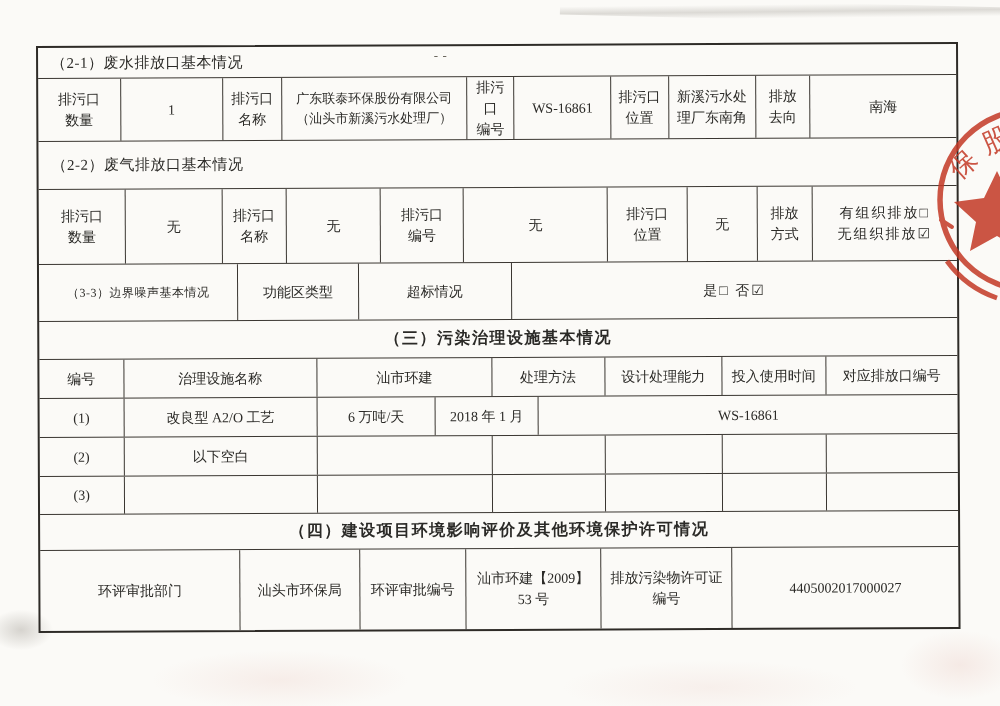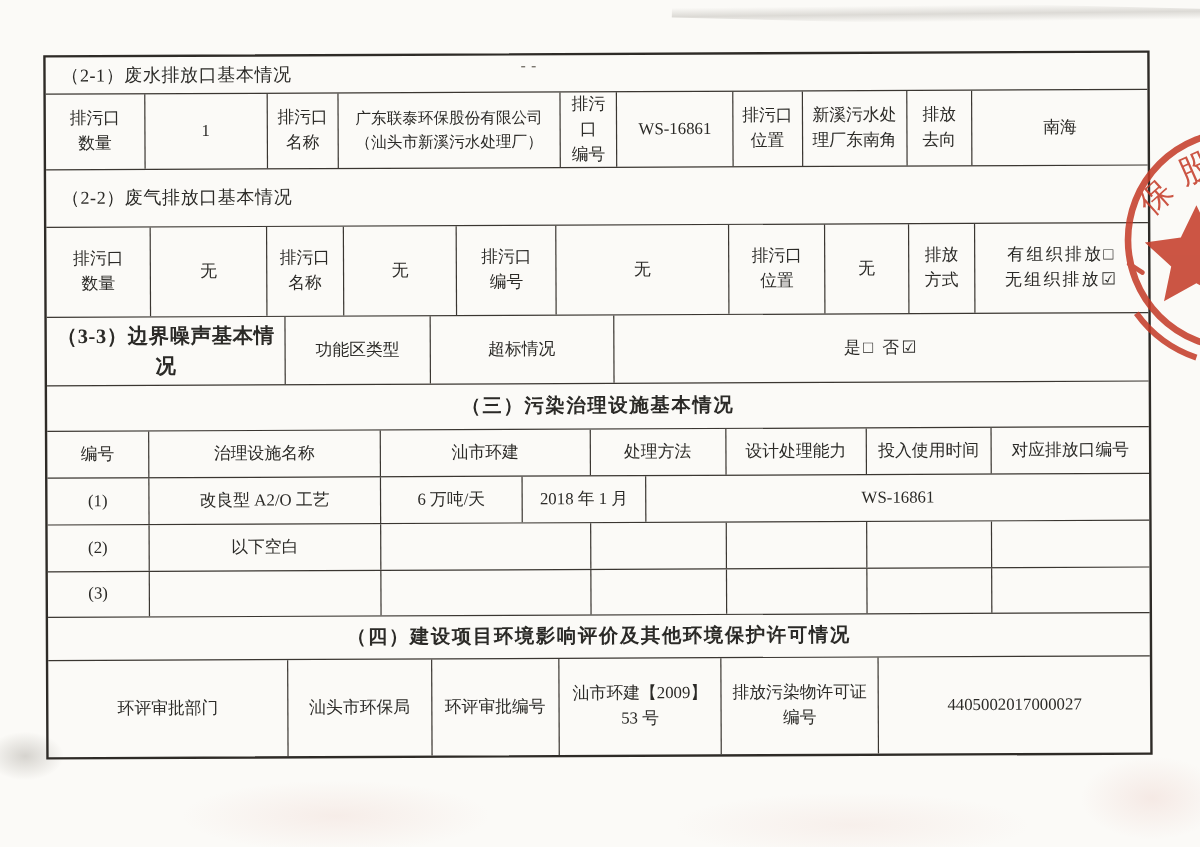--- a/index.html
+++ b/index.html
@@ -34,21 +34,21 @@
   .row:first-child{border-top:none;}
   .cell{border-left:1.5px solid #3a3631;box-sizing:border-box;
     display:flex;align-items:center;justify-content:center;text-align:center;
     white-space:pre-line;padding:2px 5px;font-size:14px;line-height:1.5;}
   .cell:first-child{border-left:none;}
   .cell.small{font-size:13px;line-height:1.55;}
   .title-row{display:flex;align-items:center;padding-left:13px;font-size:15px;
     letter-spacing:.5px;box-sizing:border-box;}
   .center-title{display:flex;align-items:center;justify-content:center;
     font-weight:bold;font-size:16px;letter-spacing:1.5px;box-sizing:border-box;}
-  .noise-label{font-size:17px;letter-spacing:.5px;font-weight:bold;}
+  .noise-label{font-size:12px;letter-spacing:.5px;}
   .chk{letter-spacing:2px;}
 
   
   .stamp{position:absolute;left:935px;top:98px;width:200px;height:215px;pointer-events:none;}
 </style>
 </head>
 <body>
 
 <div class="edge-shadow-top"></div>
 <div class="smudge bl"></div>

